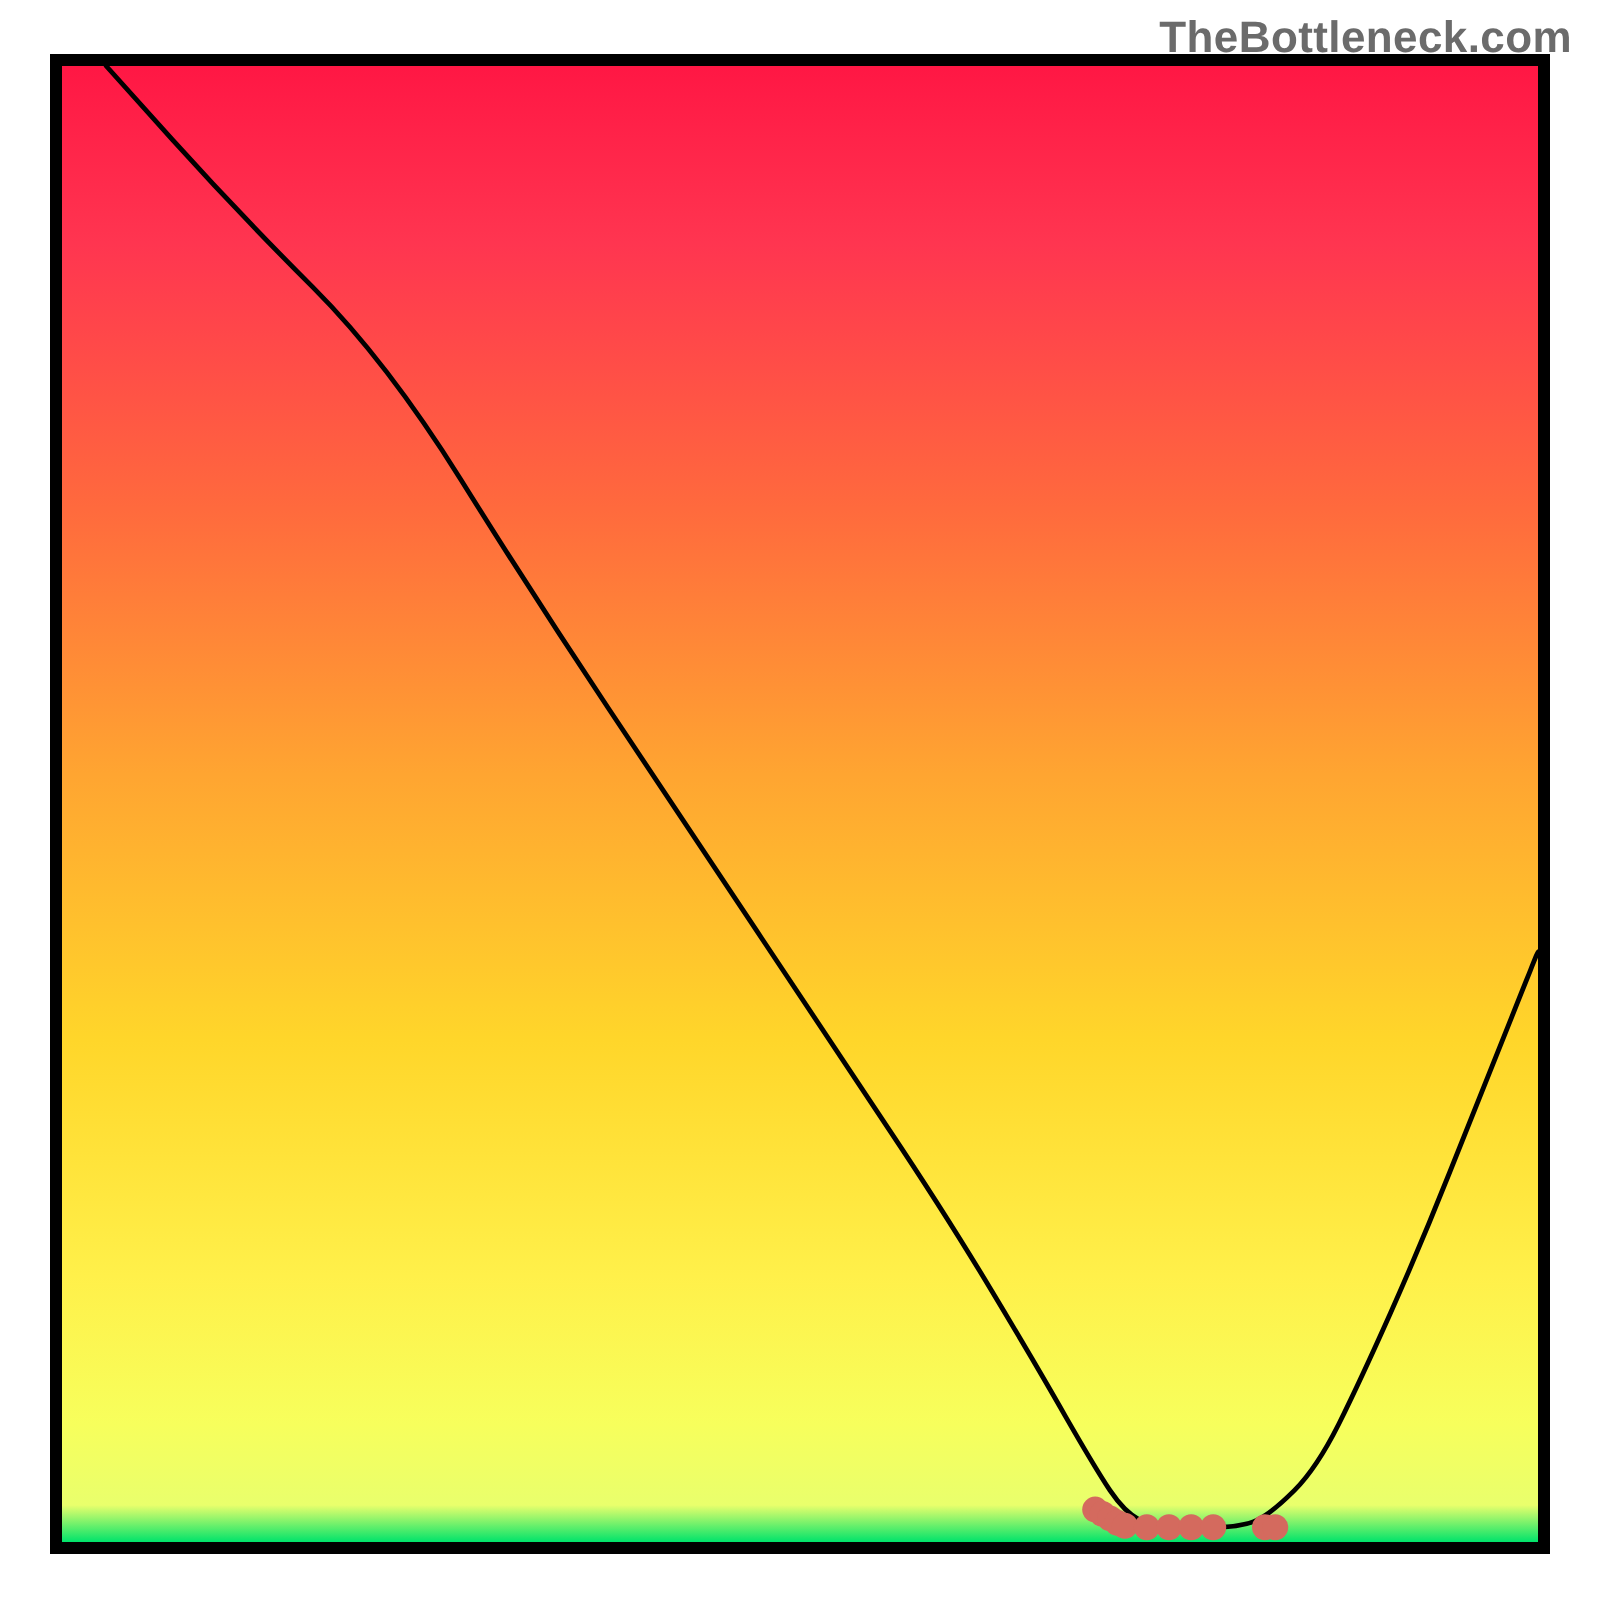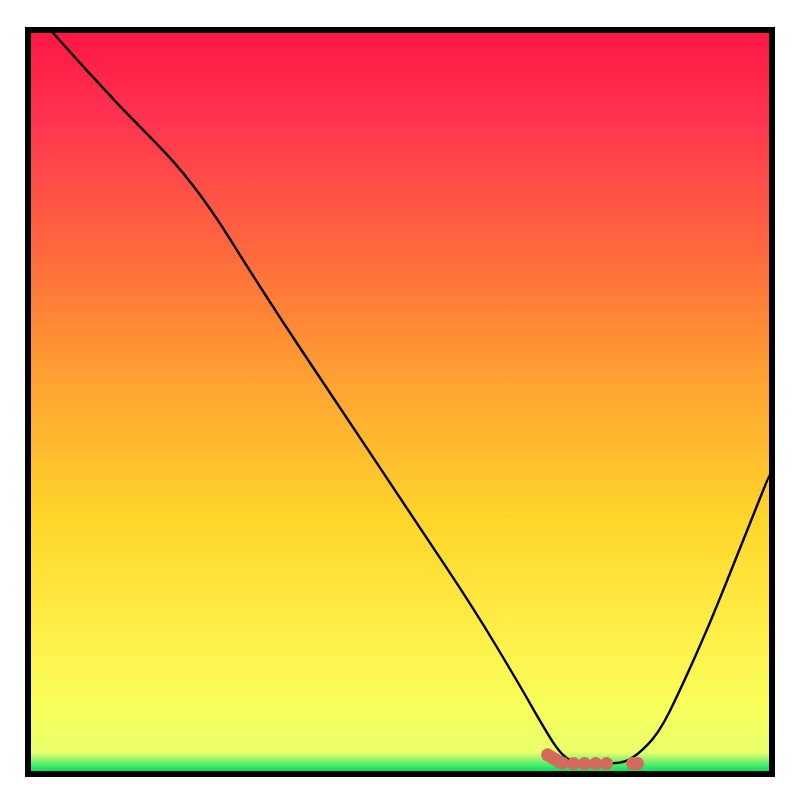--- a/index.html
+++ b/index.html
@@ -27,20 +27,21 @@
   svg {
     position: absolute;
     left: 0;
     top: 0;
   }
 </style>
 </head>
 <body>
 
 <div class="wrap">
+  <div class="watermark">TheBottleneck.com</div>
   <svg id="chart-svg" width="800" height="800" viewBox="0 0 800 800">
       <defs>
         <linearGradient id="bg-grad" x1="0" y1="0" x2="0" y2="1">
           <stop offset="0.00%" stop-color="#ff1744"></stop>
           <stop offset="12.00%" stop-color="#ff3550"></stop>
           <stop offset="30.00%" stop-color="#ff6a3d"></stop>
           <stop offset="48.00%" stop-color="#ffa531"></stop>
           <stop offset="66.00%" stop-color="#ffd62a"></stop>
           <stop offset="82.00%" stop-color="#fff04a"></stop>
           <stop offset="92.00%" stop-color="#f7ff5c"></stop>

